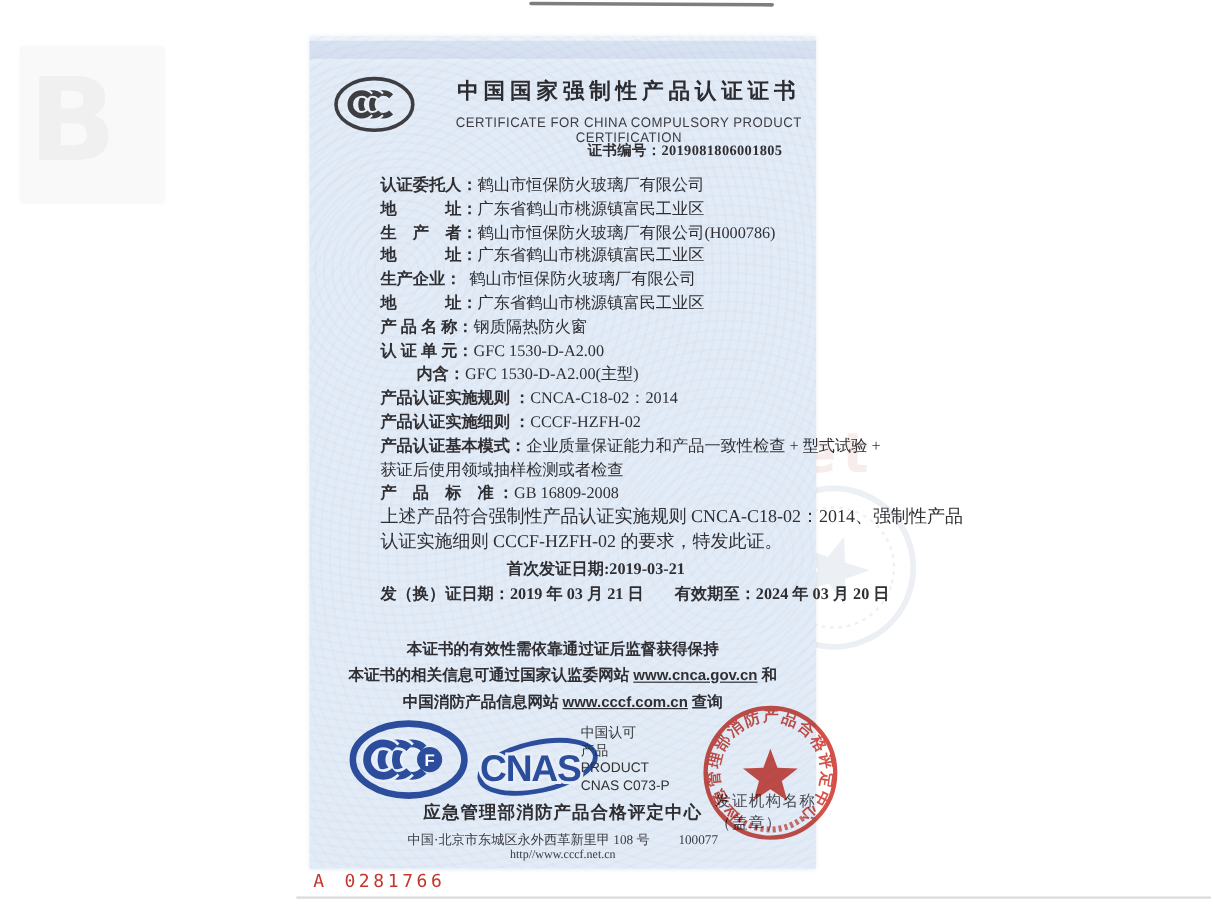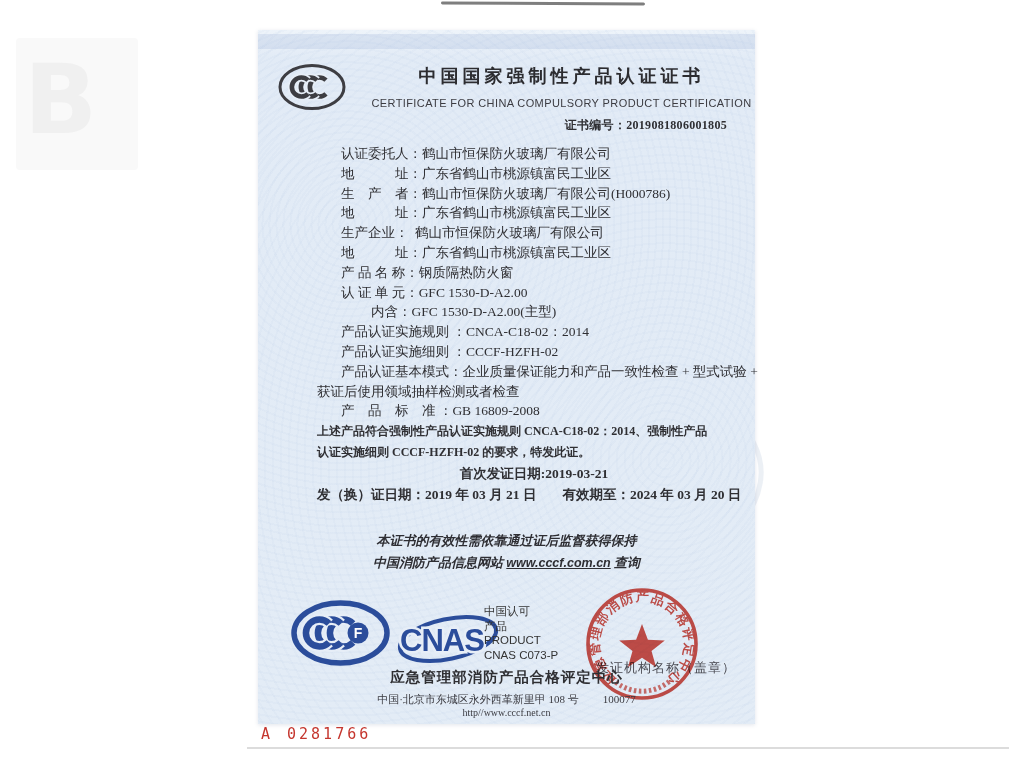--- a/index.html
+++ b/index.html
@@ -11,50 +11,50 @@
   .corner-mark{position:absolute;left:16px;top:38px;width:122px;height:132px;
     background:#f9f9f9;border-radius:4px;}
   .corner-mark span{position:absolute;left:8px;top:6px;font-family:"DejaVu Sans",sans-serif;
     font-weight:bold;font-size:96px;color:#f0f0f0;}
   
   .top-edge{position:absolute;left:441px;top:2px;width:204px;height:2.5px;background:#474747;
     opacity:.7;border-radius:2px;transform:rotate(.3deg);}
   .bottom-shadow{position:absolute;left:247px;top:747px;width:762px;height:2px;background:#dcdcdc;}
 
   
-  .page{position:absolute;left:258px;top:30px;width:497px;height:694px;
+  .page{position:absolute;left:258px;top:30px;width:422px;height:694px;
     background:
       repeating-radial-gradient(circle at 18% 28%, rgba(124,156,205,0.045) 0 2px, rgba(0,0,0,0) 2px 7px),
       repeating-radial-gradient(circle at 82% 62%, rgba(124,156,205,0.04) 0 2px, rgba(0,0,0,0) 2px 8px),
       linear-gradient(180deg,#eef4fa 0%, #e2ebf6 4%, #e3ecf6 100%);
     box-shadow:0 1px 4px rgba(60,80,120,.15);}
   .page-topband{position:absolute;left:0;top:4px;width:100%;height:15px;background:rgba(148,174,214,.22);}
 
   
   .ccc-logo{position:absolute;left:19px;top:33px;}
   .titles{position:absolute;left:112px;right:2px;top:34px;text-align:center;}
   .title{font-size:18px;font-weight:bold;letter-spacing:4px;color:#2c2c30;}
   .subtitle{margin-top:9px;font-size:11px;letter-spacing:.4px;color:#3c3c42;
     font-family:"Liberation Sans","DejaVu Sans",sans-serif;transform:scaleY(1.05);}
   .cert-no{position:absolute;top:87px;right:28px;font-size:12px;font-weight:bold;letter-spacing:.3px;}
 
   
   .fields{position:absolute;left:59px;top:114px;right:4px;font-size:13.5px;}
   .frow{white-space:pre;line-height:19.8px;height:19.8px;}
-  .frow .lbl{font-weight:normal;display:inline-block;min-width:74px;margin-left:24px;}
+  .frow .lbl{font-weight:bold;display:inline-block;min-width:74px;}
   .frow .lbl.plain{min-width:0;}
   .frow.indent{padding-left:30px;}
-  .stmt{font-size:12px;font-weight:bold;line-height:21px;white-space:pre;}
+  .stmt{font-size:15px;font-weight:normal;line-height:21px;white-space:pre;}
   .d-first{line-height:21px;text-align:center;font-weight:bold;font-size:13.5px;}
   .d-issue{line-height:22px;font-weight:bold;font-size:13.5px;white-space:pre;}
   .d-issue .gap{display:inline-block;width:26px;}
 
   
   .notice{position:absolute;left:0;right:0;top:500px;text-align:center;
-    font-size:13px;font-weight:bold;line-height:21.7px;color:#2e2e33;font-style:italic;}
+    font-size:13px;font-weight:bold;line-height:21.7px;color:#2e2e33;}
   .notice .url{text-decoration:underline;font-family:"Liberation Sans","DejaVu Sans",sans-serif;
     font-weight:bold;font-size:12.5px;}
 
   
   .cccf-logo{position:absolute;left:33px;top:570px;}
   .cnas-logo{position:absolute;left:138px;top:580px;}
   .accred{position:absolute;left:226px;top:574px;font-size:11.5px;line-height:14.5px;
     color:#333;font-family:"Liberation Sans","DejaVu Sans",sans-serif;}
   .seal-label{position:absolute;left:338px;top:629px;font-size:13px;letter-spacing:1px;color:#4a4a52;}
   .seal{position:absolute;left:318px;top:554px;mix-blend-mode:multiply;}
@@ -130,20 +130,21 @@
 
     <div class="stmt">上述产品符合强制性产品认证实施规则 CNCA-C18-02：2014、强制性产品</div>
     <div class="stmt">认证实施细则 CCCF-HZFH-02 的要求，特发此证。</div>
 
     <div class="d-first">首次发证日期:2019-03-21</div>
     <div class="d-issue"><span>发（换）证日期：2019 年 03 月 21 日</span><span class="gap"></span><span>有效期至：2024 年 03 月 20 日</span></div>
   </div>
 
   <div class="notice">
     <div>本证书的有效性需依靠通过证后监督获得保持</div>
+    <div><span>本证书的相关信息可通过国家认监委网站 </span><span class="url">www.cnca.gov.cn</span><span> 和</span></div>
     <div><span>中国消防产品信息网站 </span><span class="url">www.cccf.com.cn</span><span> 查询</span></div>
   </div>
 
   <svg class="cccf-logo" width="99" height="66" viewBox="0 0 99 66">
     <ellipse cx="49.5" cy="33" rx="46.5" ry="30" fill="none" stroke="#2b4d9b" stroke-width="5.5"></ellipse>
     <path d="M 62 23.5 A 13.5 13.5 0 1 0 62 42.5" fill="none" stroke="#e7eef7" stroke-width="11"></path>
     <path d="M 62 23.5 A 13.5 13.5 0 1 0 62 42.5" fill="none" stroke="#2b4d9b" stroke-width="6.5"></path>
     <path d="M 50 23.5 A 13.5 13.5 0 1 0 50 42.5" fill="none" stroke="#e7eef7" stroke-width="11"></path>
     <path d="M 50 23.5 A 13.5 13.5 0 1 0 50 42.5" fill="none" stroke="#2b4d9b" stroke-width="6.5"></path>
     <path d="M 38 23.5 A 13.5 13.5 0 1 0 38 42.5" fill="none" stroke="#e7eef7" stroke-width="11"></path>

